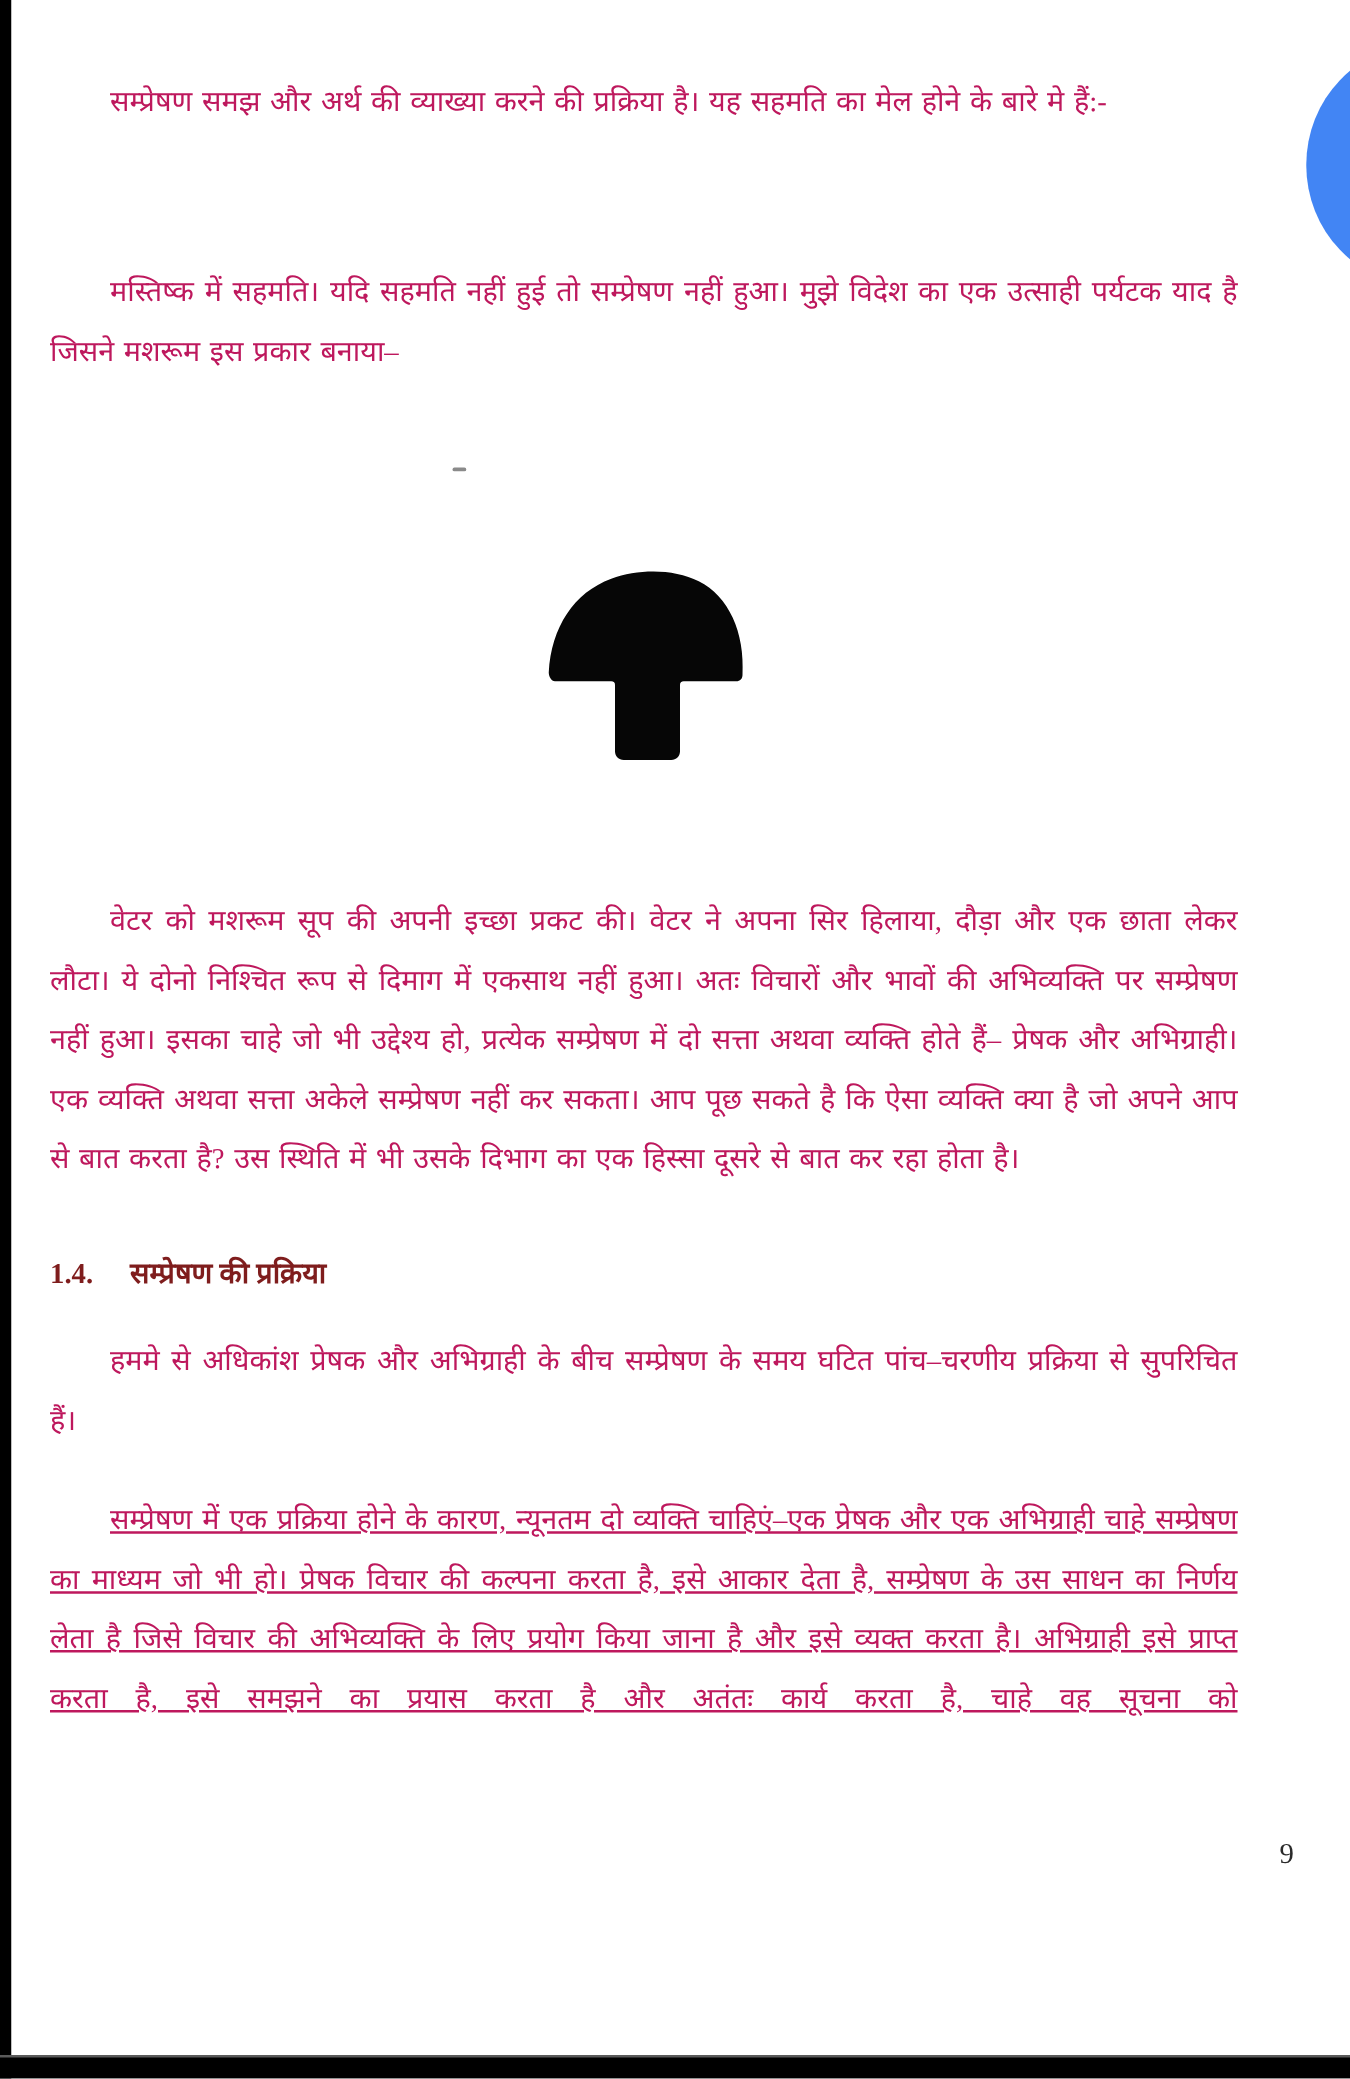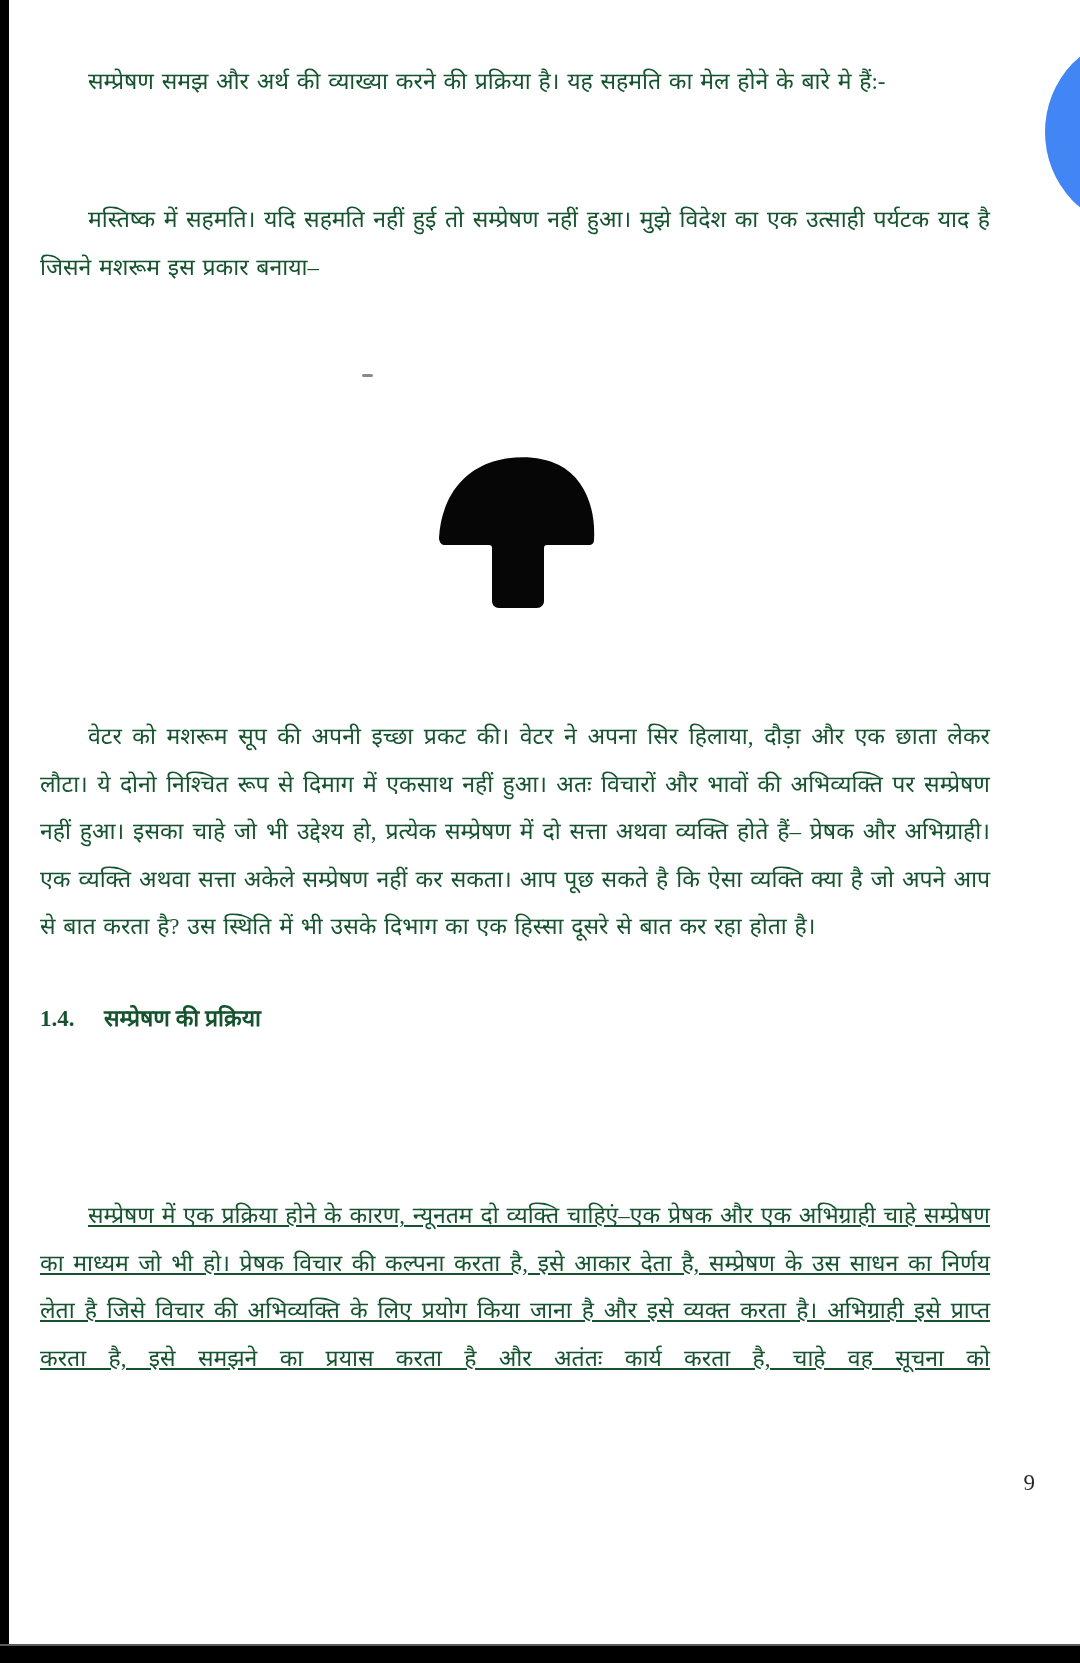--- a/index.html
+++ b/index.html
@@ -14,37 +14,37 @@
   }
   .para {
     position: absolute;
     left: 40px;
     width: 950px;
     margin: 0;
     font-size: 23px;
     line-height: 47.5px;
     text-align: justify;
     word-spacing: 2px;
-    color: #14532d;
+    color: #be185d;
   }
   .indent { text-indent: 48px; }
   .justify-last { text-align-last: justify; text-decoration: underline; }
   .p1 { top: 58px; }
-  .p2 { top: 196px; }
+  .p2 { top: 210px; }
   .p3 { top: 713px; }
   .p4 { top: 1065px; }
   .p5 { top: 1192px; }
   .heading {
     position: absolute;
     left: 40px;
     top: 995px;
     width: 950px;
     font-size: 23px;
     line-height: 47.5px;
-    color: #14532d;
+    color: #7f1d1d;
   }
   .heading .num {
     display: inline-block;
     width: 64px;
     font-weight: 600;
   }
   .heading .title { font-weight: 700; }
   .page-number {
     position: absolute;
     top: 1470px;
@@ -111,20 +111,21 @@
          L111,159 C111,163 108,166 104,166 L66,166 C62,166 59,163 59,159
          L59,106 C59,104 58,103 56,103 L11,103 C8,103 6,99 6,96 Z"></path>
   </svg>
 
   <p class="para p3 indent">वेटर को मशरूम सूप  की अपनी इच्छा प्रकट की। वेटर ने अपना सिर हिलाया, दौड़ा और एक छाता लेकर लौटा। ये दोनो निश्चित रूप से दिमाग में एकसाथ नहीं हुआ। अतः विचारों और भावों की अभिव्यक्ति पर सम्प्रेषण नहीं हुआ। इसका चाहे जो भी उद्देश्य हो, प्रत्येक सम्प्रेषण में दो सत्ता अथवा व्यक्ति होते हैं– प्रेषक और अभिग्राही। एक व्यक्ति अथवा सत्ता अकेले सम्प्रेषण नहीं कर सकता। आप पूछ सकते है कि ऐसा व्यक्ति क्या है जो अपने आप से बात करता है? उस स्थिति में भी उसके दिभाग का एक हिस्सा दूसरे से बात कर रहा होता है।</p>
 
   <div class="heading">
     <span class="num">1.4.</span><span class="title">सम्प्रेषण की प्रक्रिया</span>
   </div>
 
+  <p class="para p4 indent">हममे से अधिकांश प्रेषक और अभिग्राही के बीच सम्प्रेषण के समय घटित पांच–चरणीय प्रक्रिया से सुपरिचित हैं।</p>
 
   <p class="para p5 indent justify-last">सम्प्रेषण में एक प्रक्रिया होने के कारण, न्यूनतम दो व्यक्ति चाहिएं–एक प्रेषक और एक अभिग्राही चाहे सम्प्रेषण का माध्यम जो भी हो। प्रेषक विचार की कल्पना करता है, इसे आकार देता है, सम्प्रेषण के उस साधन का निर्णय लेता है जिसे विचार की अभिव्यक्ति के लिए प्रयोग किया जाना है और इसे व्यक्त करता है। अभिग्राही इसे प्राप्त करता है, इसे समझने का प्रयास करता है और अतंतः कार्य करता है, चाहे वह सूचना को</p>
 
   <div class="page-number">9</div>
 
   <div class="left-bar"></div>
   <div class="bottom-bar"></div>
 
 </div>
 

